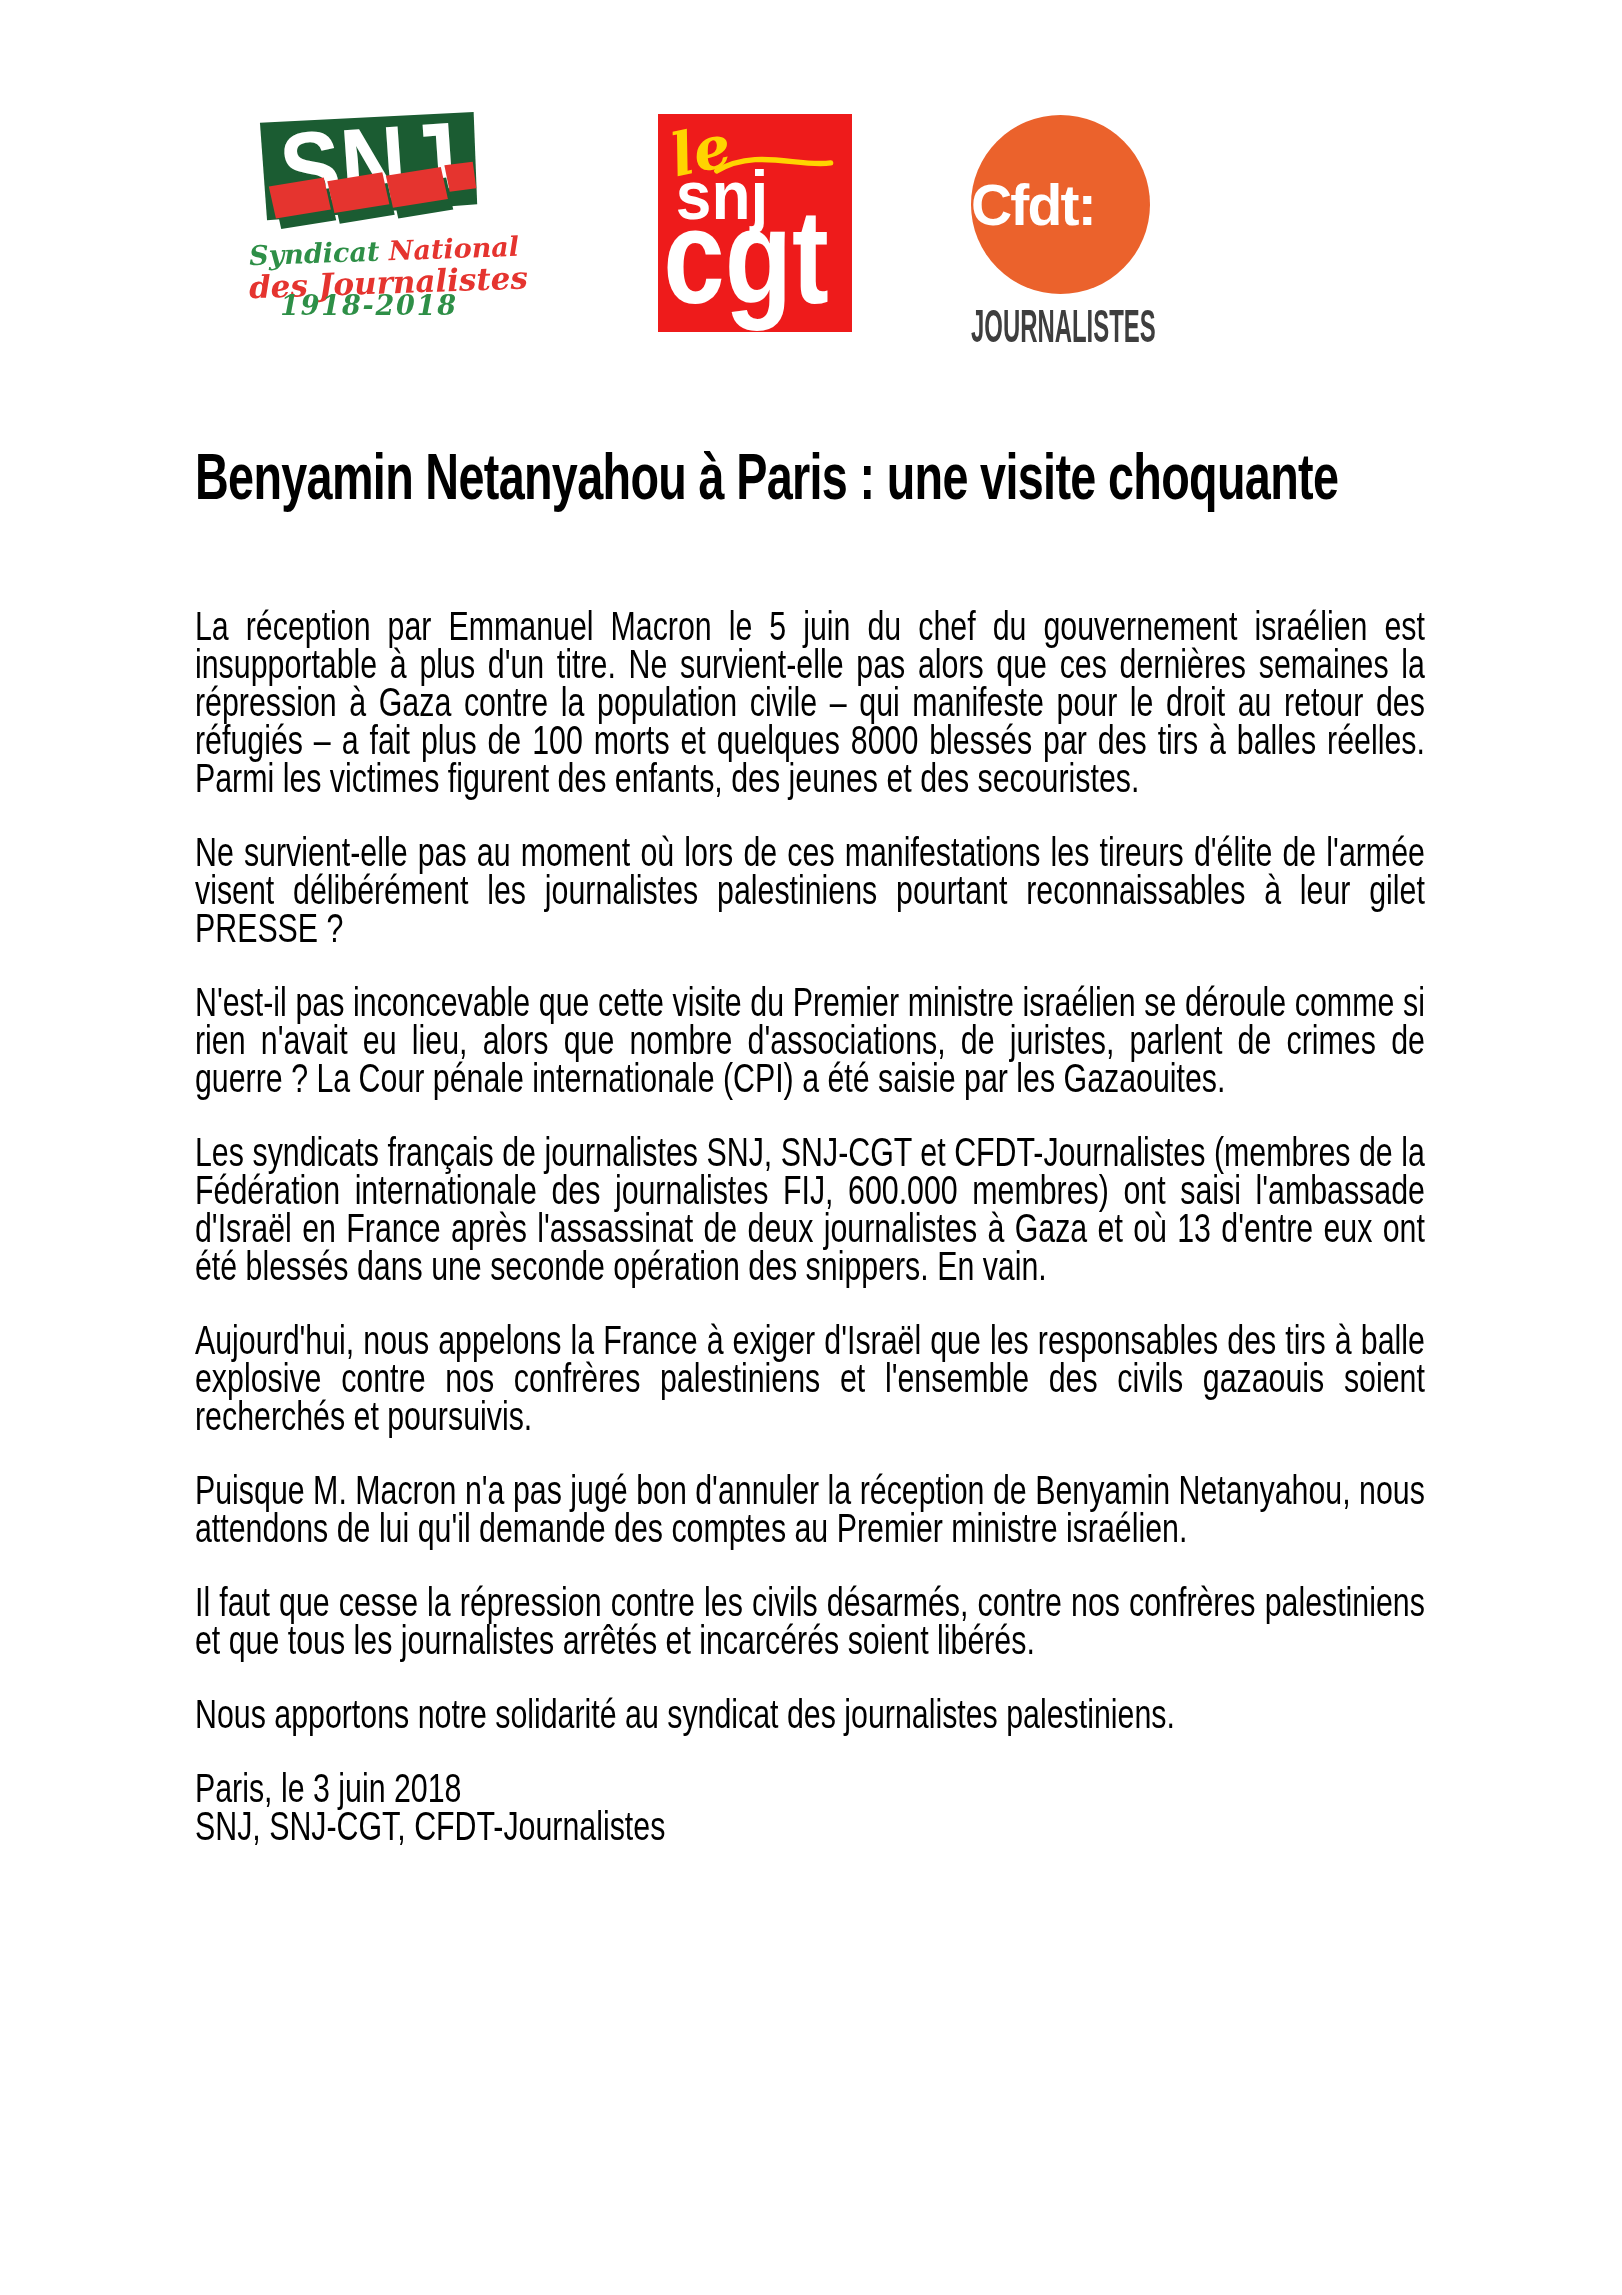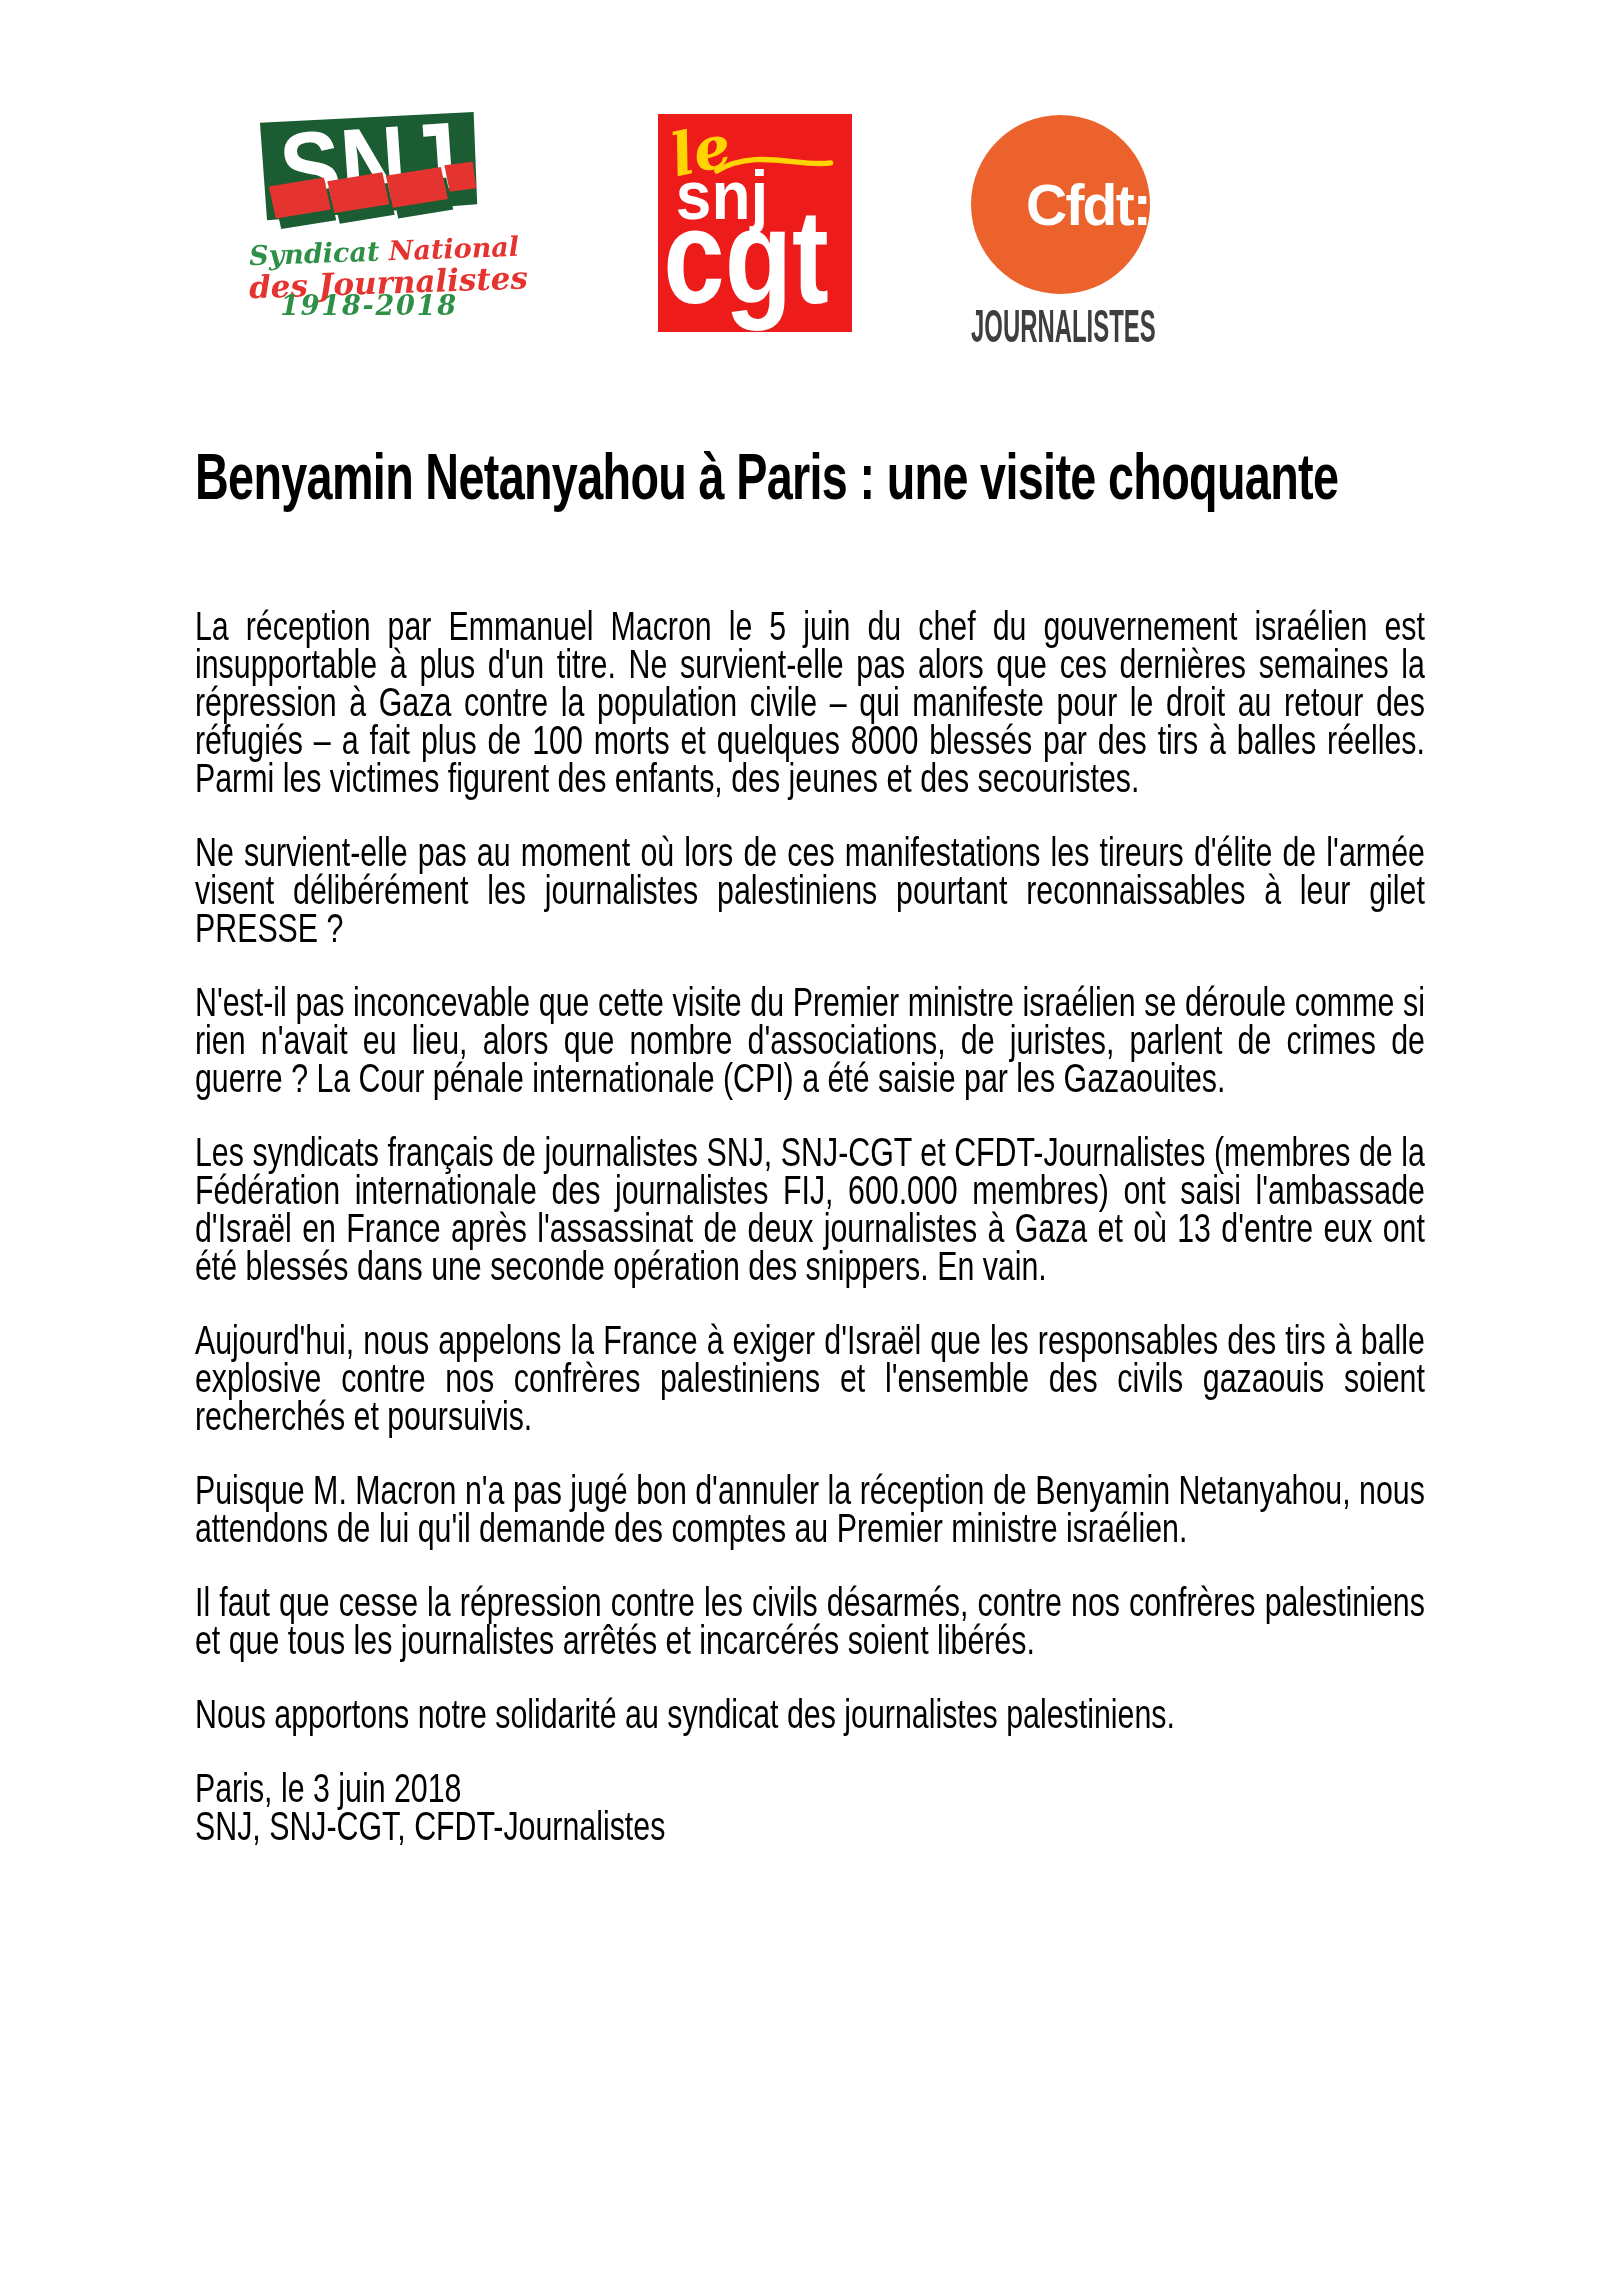--- a/index.html
+++ b/index.html
@@ -24,21 +24,21 @@
   .snj-line1 .w-red   { color: var(--snj-red); }
   .snj-line2 { top: 153px; font-size: 31px; color: var(--snj-red); transform: rotate(-2deg); }
   .snj-line3 { top: 178px; font-size: 27px; color: var(--script-green); letter-spacing: 1.8px; }
 
   .cgt-logo { position: absolute; left: 658px; top: 114px; width: 194px; height: 218px; overflow: visible; }
 
   .cfdt-logo { position: absolute; left: 971px; top: 115px; width: 179px; }
   .cfdt-circle {
     width: 179px; height: 179px; border-radius: 50%;
     background: var(--cfdt-orange);
-    display: flex; align-items: center; justify-content: flex-end;
+    display: flex; align-items: center; justify-content: flex-start;
   }
   .cfdt-text { color: #fff; font-weight: bold; font-size: 57px; letter-spacing: -1.8px; }
   .cfdt-journalistes {
     margin-top: 5.3px; font-weight: bold; font-size: 46px; color: var(--cfdt-gray);
     white-space: nowrap; transform: scaleX(0.52); transform-origin: left top; letter-spacing: 0px;
   }
 
   
   .title {
     position: absolute; left: 195px; top: 440px; margin: 0;

